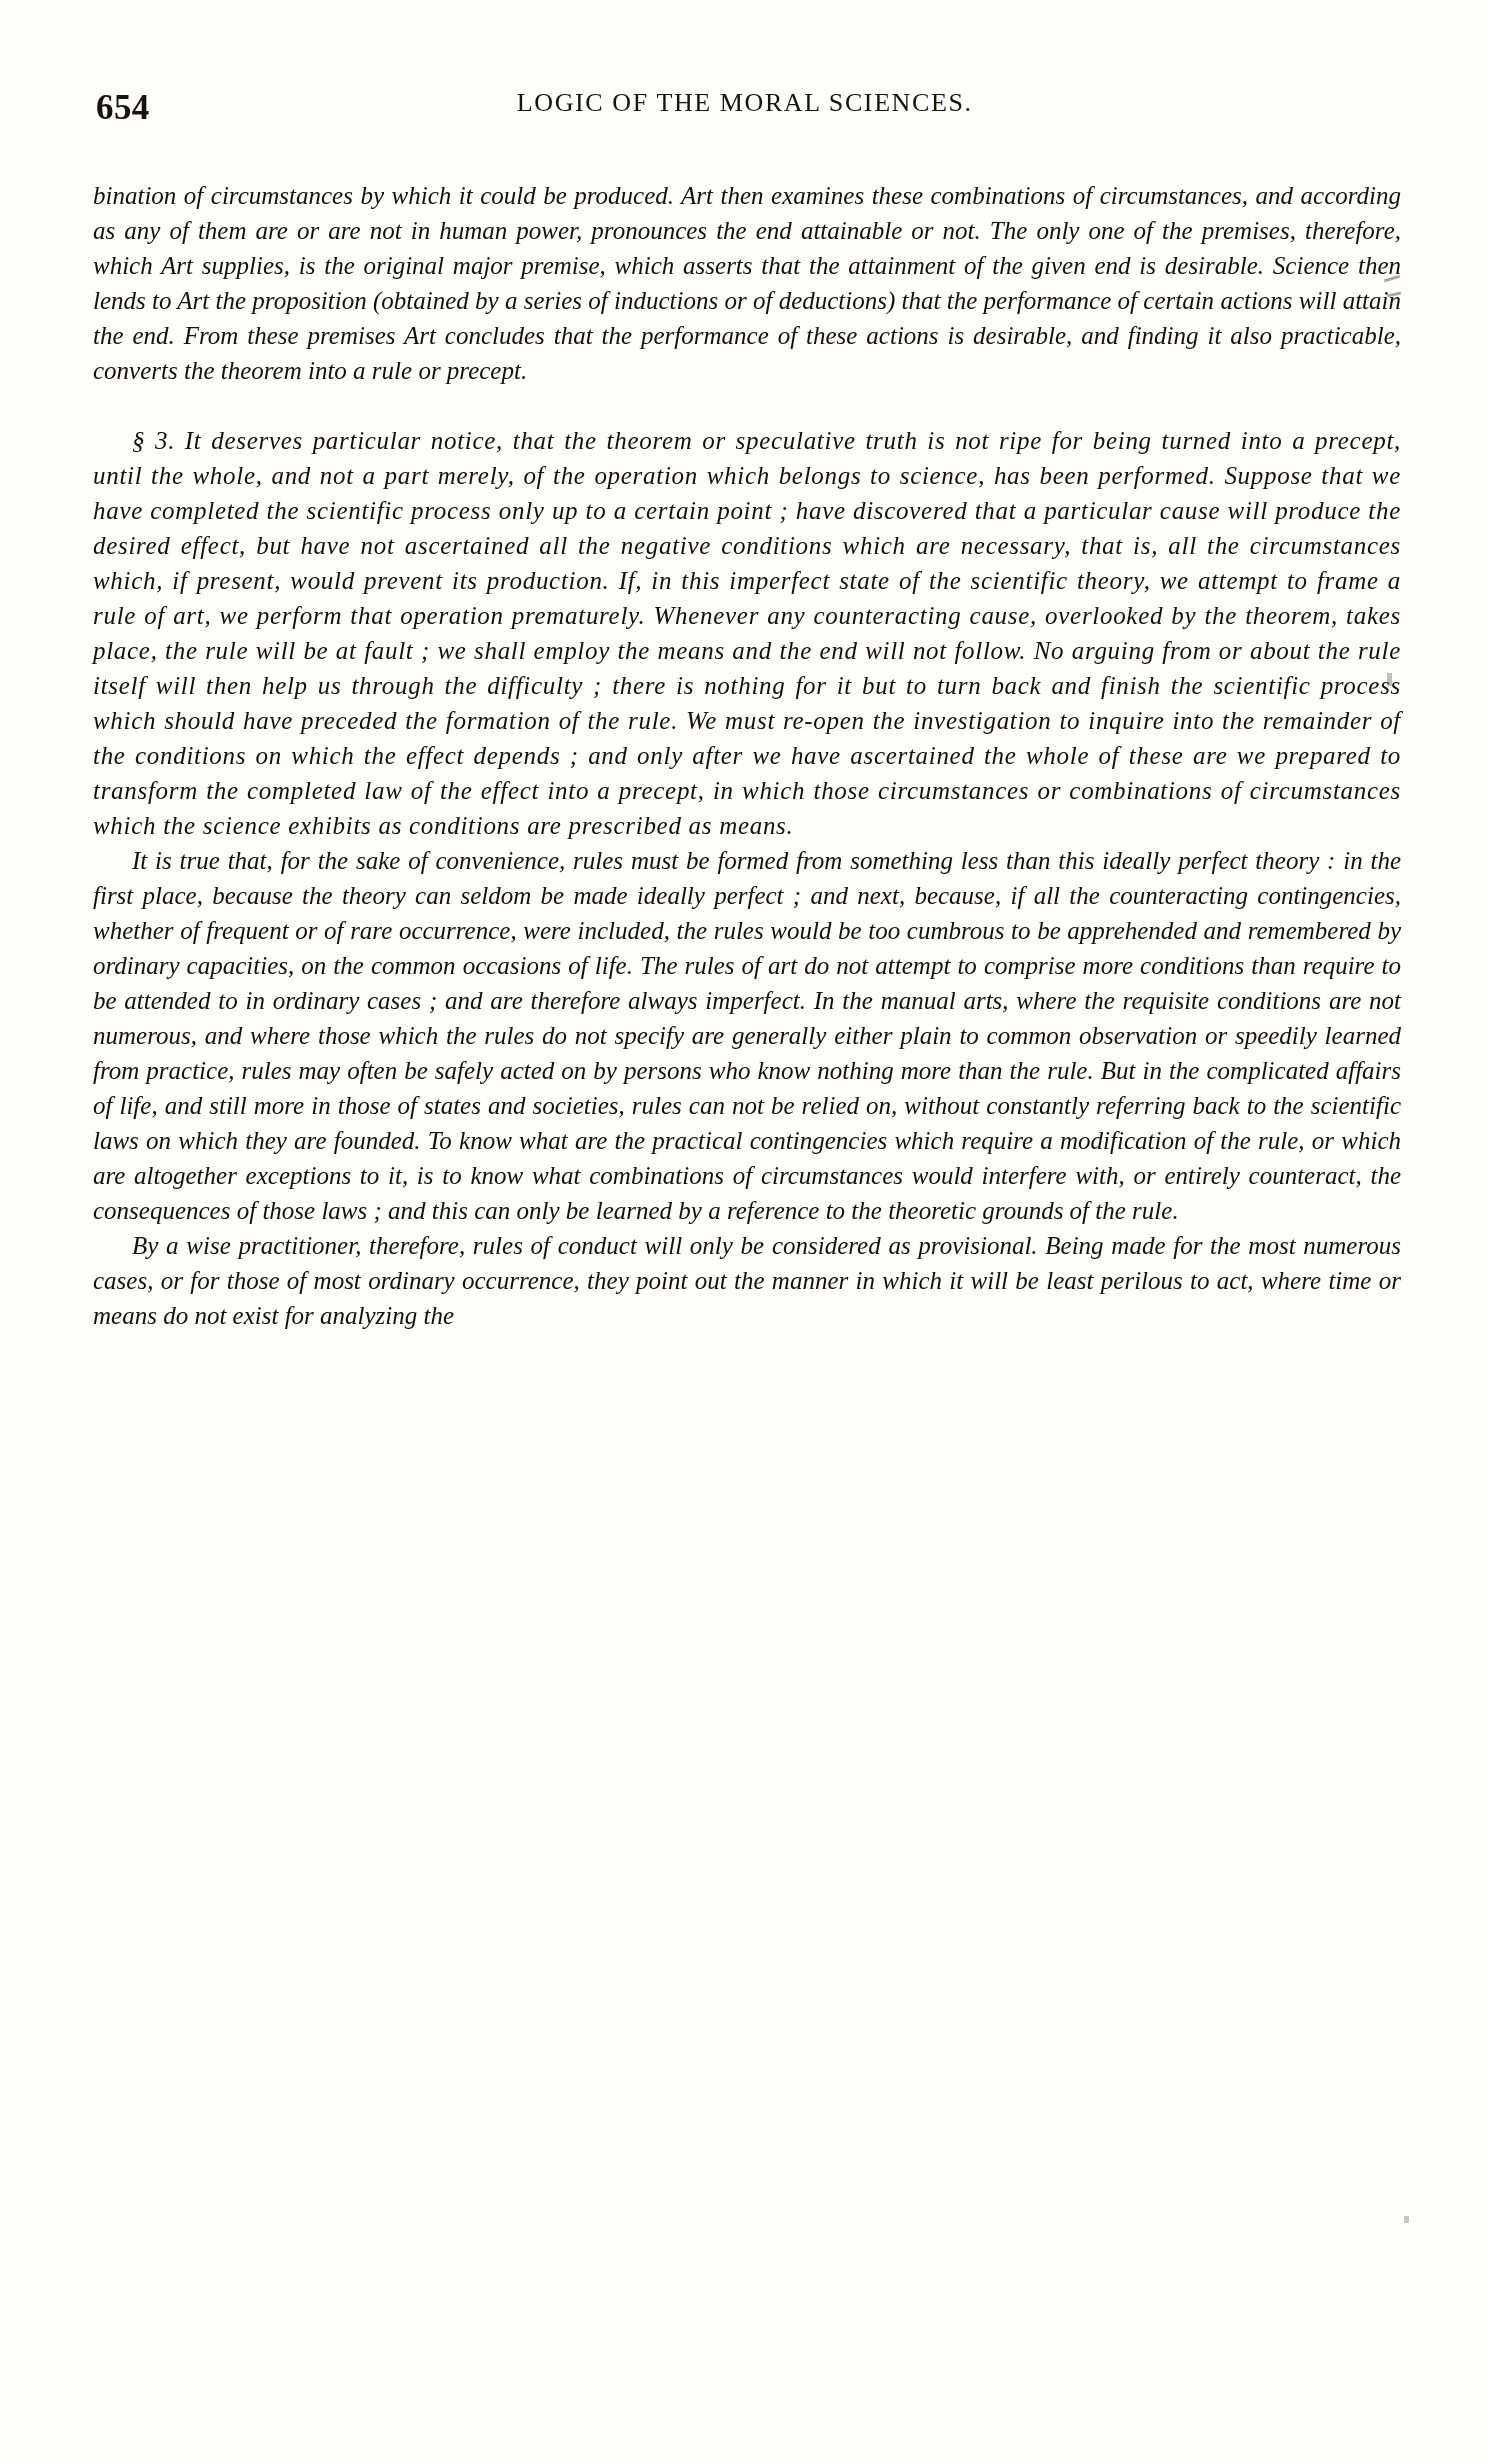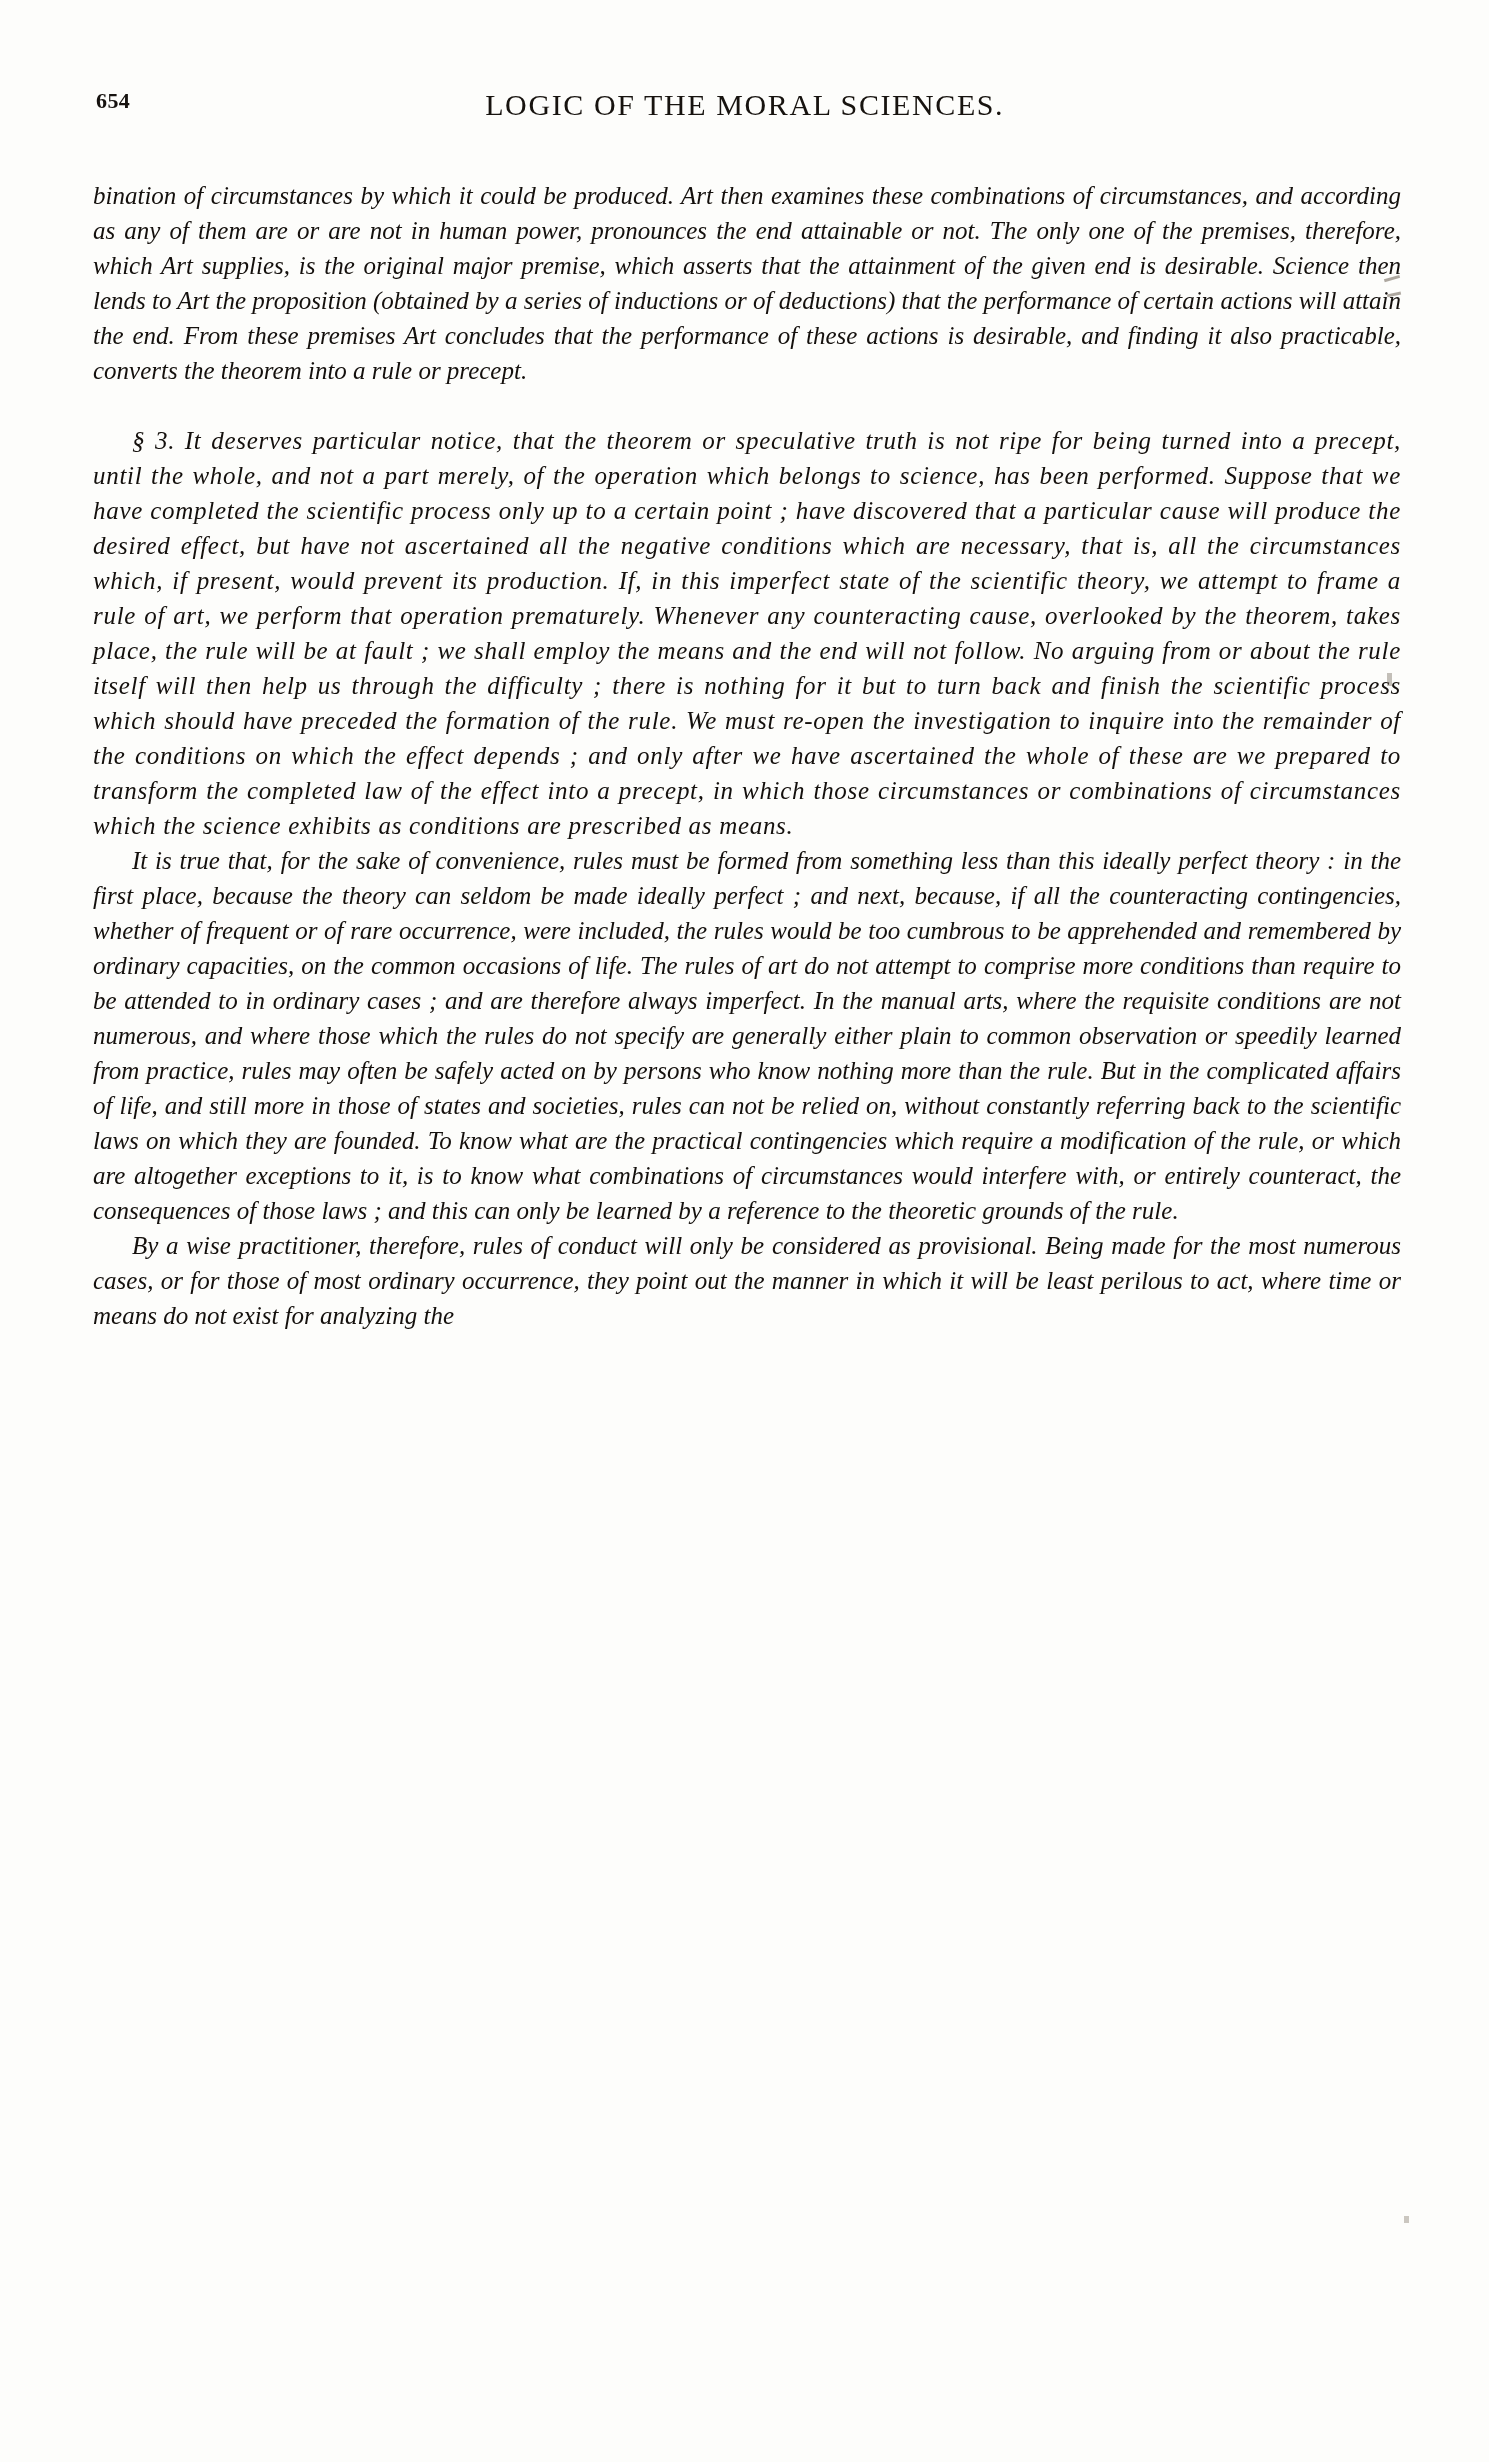--- a/index.html
+++ b/index.html
@@ -26,32 +26,32 @@
     position: absolute;
     top: 88px;
     left: 0;
     width: 1489px;
     height: 39px;
   }
   .folio {
     position: absolute;
     left: 96px;
     top: 0;
-    font-size: 22px;
+    font-size: 35px;
     font-weight: bold;
     letter-spacing: 0.4px;
     color: #16120f;
   }
   .running-head {
     position: absolute;
     left: 0;
     top: 0;
     width: 1467px;
     text-align: center;
-    font-size: 30px;
+    font-size: 26px;
     letter-spacing: 1.6px;
     color: #17130f;
     text-indent: 22.4px;
   }
   .body-text {
     position: absolute;
     left: 93px;
     top: 178px;
     width: 1308px;
     font-size: 25px;

